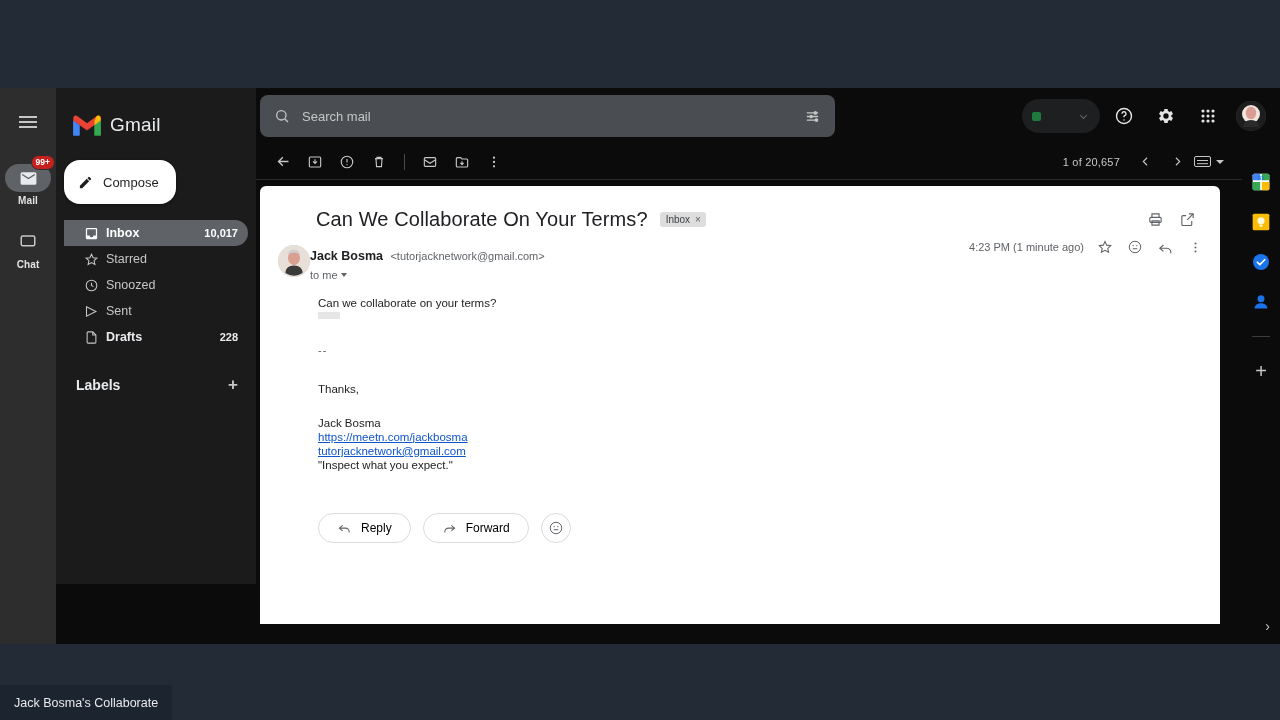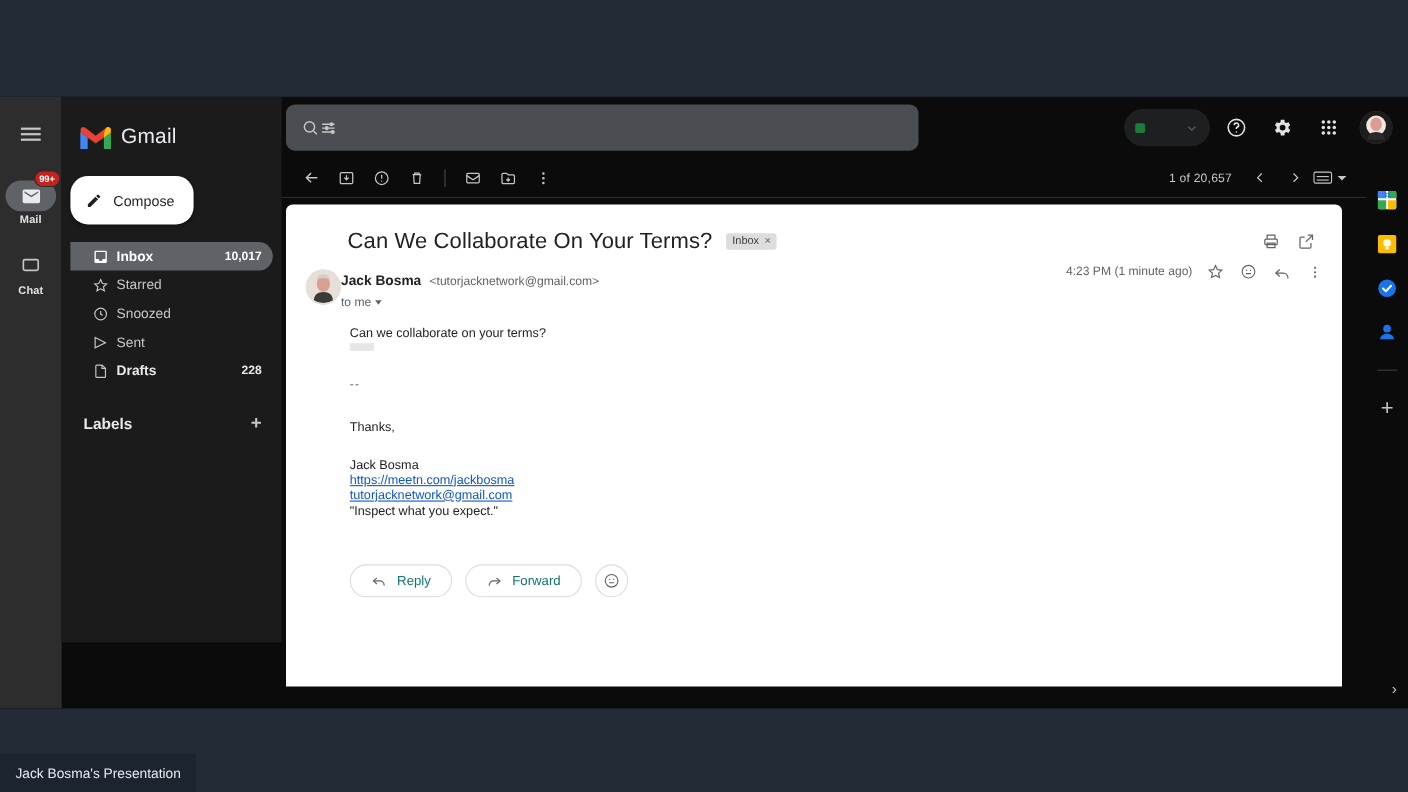--- a/index.html
+++ b/index.html
@@ -248,21 +248,21 @@
   .dashes { color: #5f6368; letter-spacing: 1px; font-size: 11px; }
   .sig-line { margin-bottom: 2px; }
   a.sig-link { color: #1155cc; text-decoration: underline; }
 
   .action-row {
     display: flex; gap: 12px; padding: 40px 0 0 58px;
   }
   .act-btn {
     height: 30px; border: 1px solid #dadce0; border-radius: 16px;
     display: flex; align-items: center; gap: 9px;
-    padding: 0 18px; font-size: 12px; color: #0f766e; cursor: pointer;
+    padding: 0 18px; font-size: 12px; color: #000000; cursor: pointer;
     background: #fff;
   }
   .act-round {
     width: 30px; height: 30px; border: 1px solid #dadce0; border-radius: 50%;
     display: flex; align-items: center; justify-content: center;
     color: #5f6368; cursor: pointer; background: #fff;
   }
 
   
   #side-panel {
@@ -403,20 +403,21 @@
         <span class="labels-plus">+</span>
       </div>
     </div>
 
     <div id="header">
       <div class="searchbar">
         <svg width="16" height="16" viewBox="0 0 24 24" fill="none" stroke="#c4c7c5" stroke-width="2">
             <circle cx="11" cy="11" r="7"></circle>
             <path d="M16.5 16.5L21 21"></path>
           </svg>
+        <span class="search-ph">Search mail</span>
         <svg width="17" height="17" viewBox="0 0 24 24" fill="none" stroke="#c4c7c5" stroke-width="1.8">
             <path d="M4 7h10M18 7h2M4 12h4M12 12h8M4 17h12M19 17h1"></path>
             <circle cx="16" cy="7" r="1.7" fill="#c4c7c5"></circle>
             <circle cx="10" cy="12" r="1.7" fill="#c4c7c5"></circle>
             <circle cx="17.5" cy="17" r="1.7" fill="#c4c7c5"></circle>
           </svg>
       </div>
 
       <div class="header-right">
         <div class="status-pill">
@@ -675,16 +676,16 @@
         </svg>
       </div>
       <div class="sp-div"></div>
       <div class="sp-plus">+</div>
       <div class="sp-expand">›</div>
     </div>
 
   </div>
 
   <div id="taskbar-chip">
-    <span>Jack Bosma's Presentation</span>
+    <span>Jack Bosma's Collaborate</span>
   </div>
 
 </div>
 
 </body></html>

